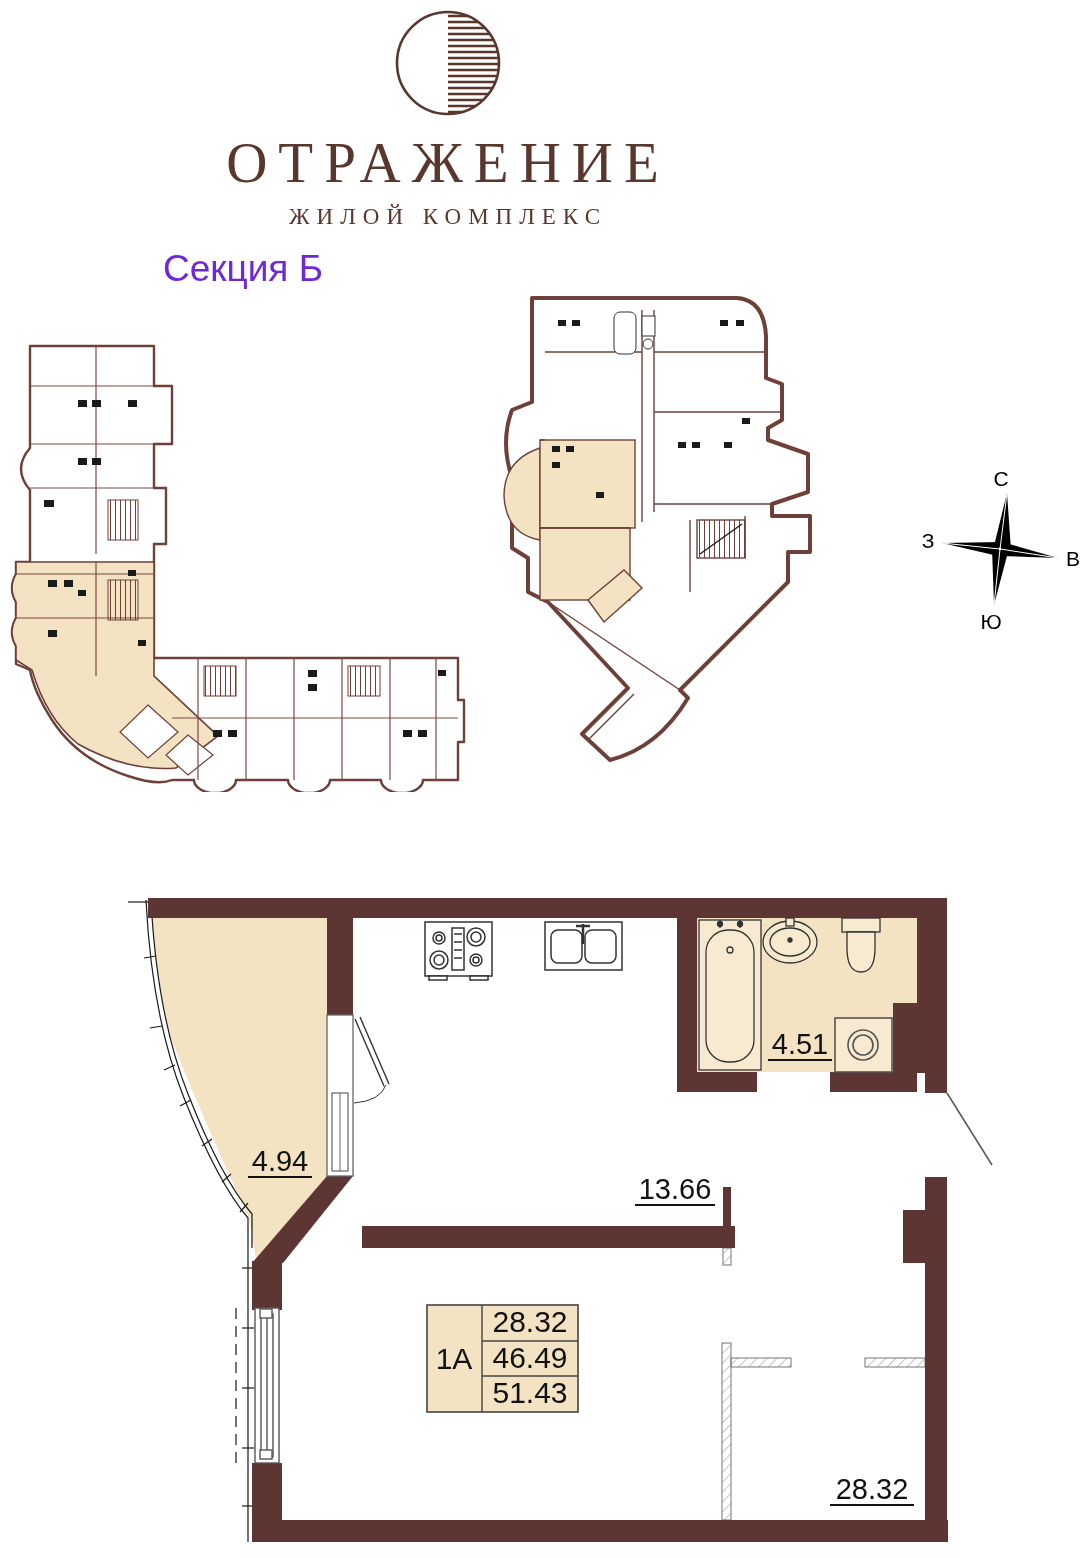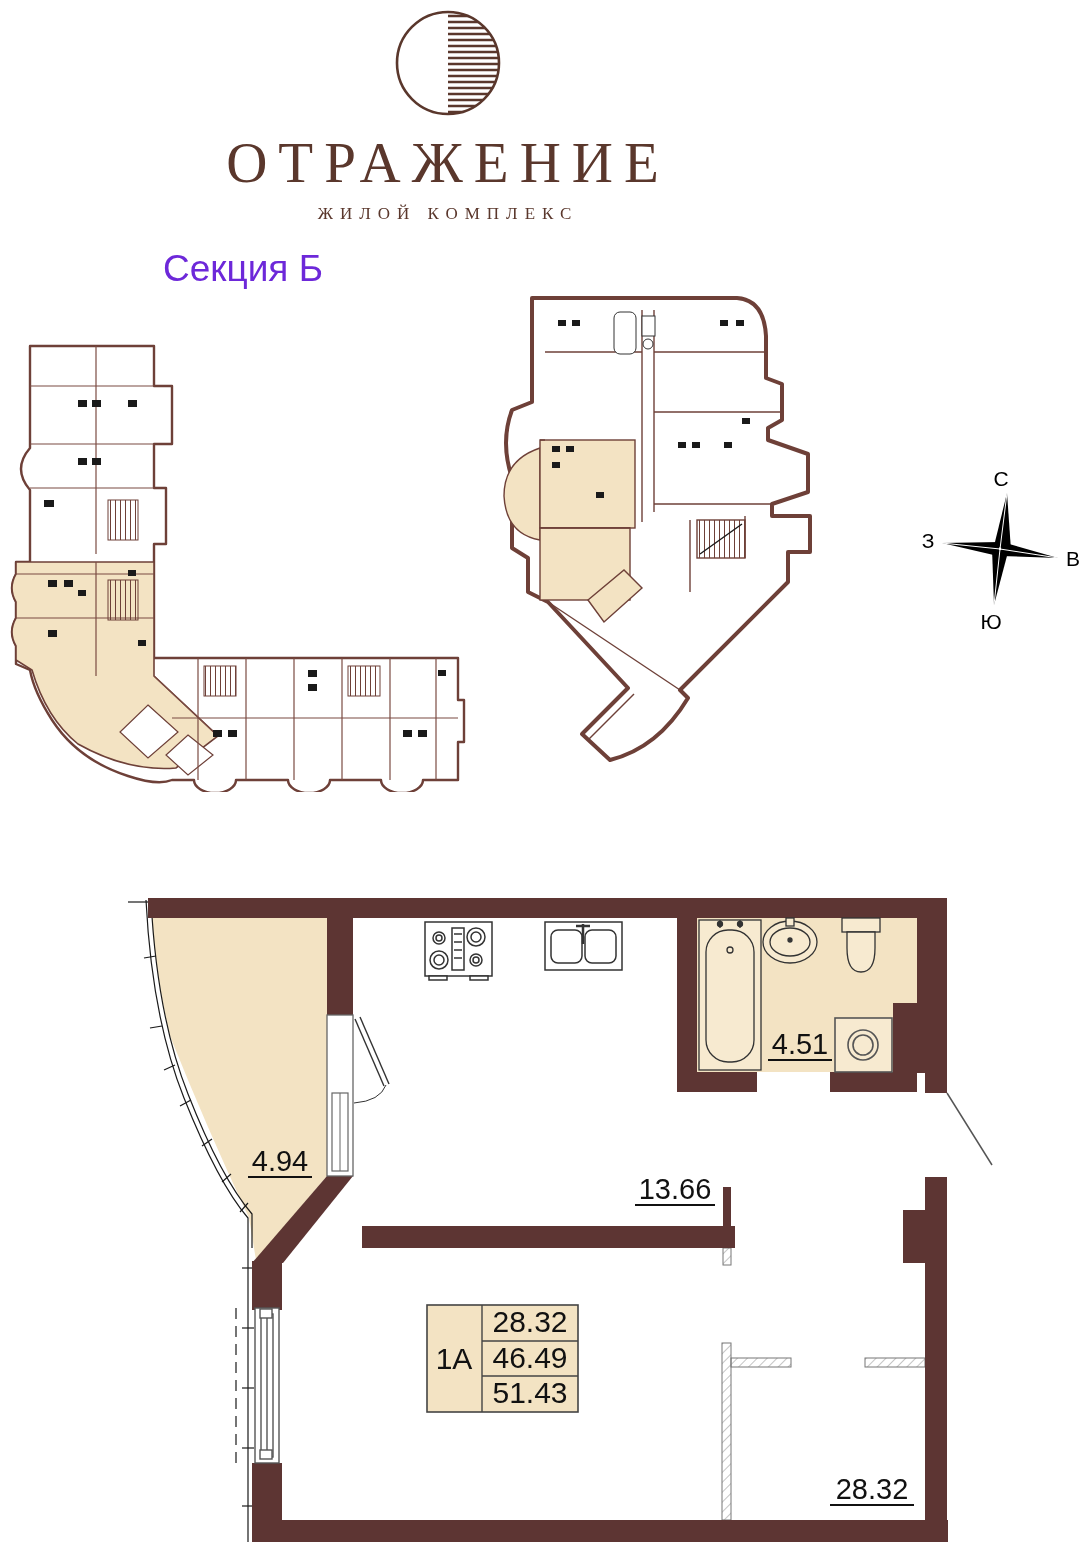--- a/index.html
+++ b/index.html
@@ -2,21 +2,21 @@
 <html><head>
 <meta charset="utf-8">
 <style>
   html,body{margin:0;padding:0;background:#fff;}
   .canvas{position:relative;width:1088px;height:1558px;background:#ffffff;overflow:hidden;
           font-family:"Liberation Sans",sans-serif;}
   .logo-wrap{position:absolute;left:0;top:8px;width:896px;text-align:center;}
   .logo-circle{display:block;margin:0 auto;}
   .logo-title{font-family:"Liberation Serif",serif;font-size:57px;letter-spacing:11px;
               color:#5a372c;margin-top:12px;font-weight:400;}
-  .logo-subtitle{font-family:"Liberation Serif",serif;font-size:17px;letter-spacing:7px;
+  .logo-subtitle{font-family:"Liberation Serif",serif;font-size:23px;letter-spacing:7px;
               color:#5a372c;margin-top:9px;}
   .section-label{position:absolute;left:163px;top:248px;font-size:37px;color:#6d28d9;
               font-family:"Liberation Sans",sans-serif;}
   .ov-left{position:absolute;left:8px;top:340px;}
   .ov-center{position:absolute;left:492px;top:292px;}
   .compass{position:absolute;left:920px;top:466px;}
   .plan{position:absolute;left:118px;top:888px;}
   svg text{font-family:"Liberation Sans",sans-serif;}
   .area-label{font-size:29px;fill:#111;}
   .tbl-num{font-size:30px;fill:#111;}

